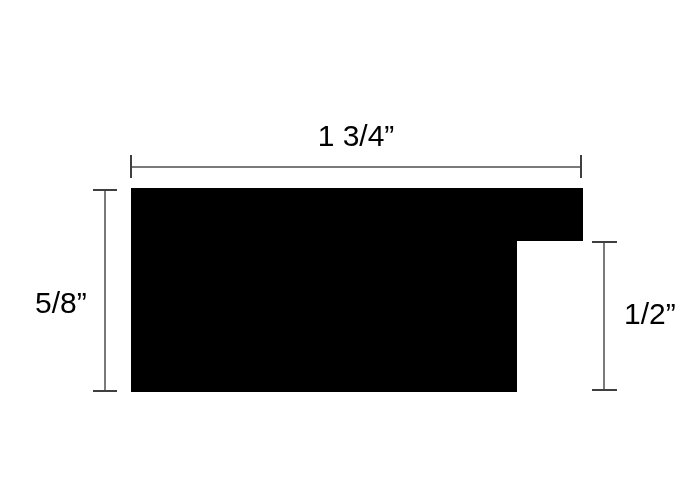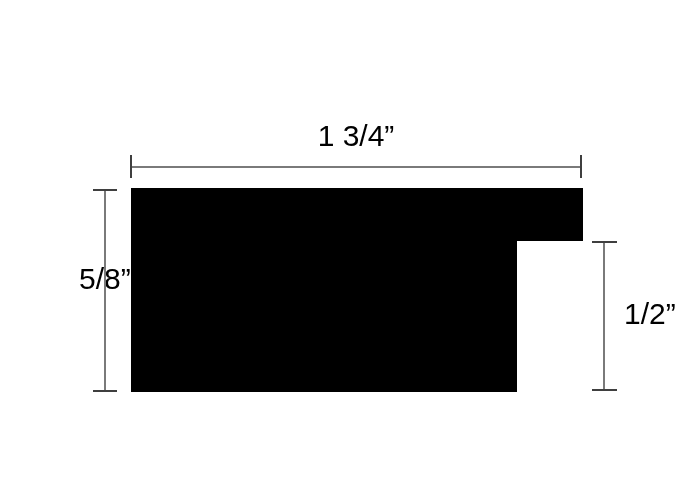--- a/index.html
+++ b/index.html
@@ -54,21 +54,21 @@
 
   
   .label {
     position: absolute;
     font-size: 30px;
     line-height: 1;
     color: var(--text);
     white-space: nowrap;
   }
   .label-width  { left: 131px; top: 121px; width: 450px; text-align: center; }
-  .label-height { left: 35px;  top: 264px; margin-left: 44px; }
+  .label-height { left: 35px;  top: 288px; }
   .label-notch  { left: 624px; top: 299px; text-align: center; }
 </style>
 </head>
 <body>
 
 <div class="canvas">
 
   <div>
     <div class="shape-body"></div>
     <div class="shape-lip"></div>

